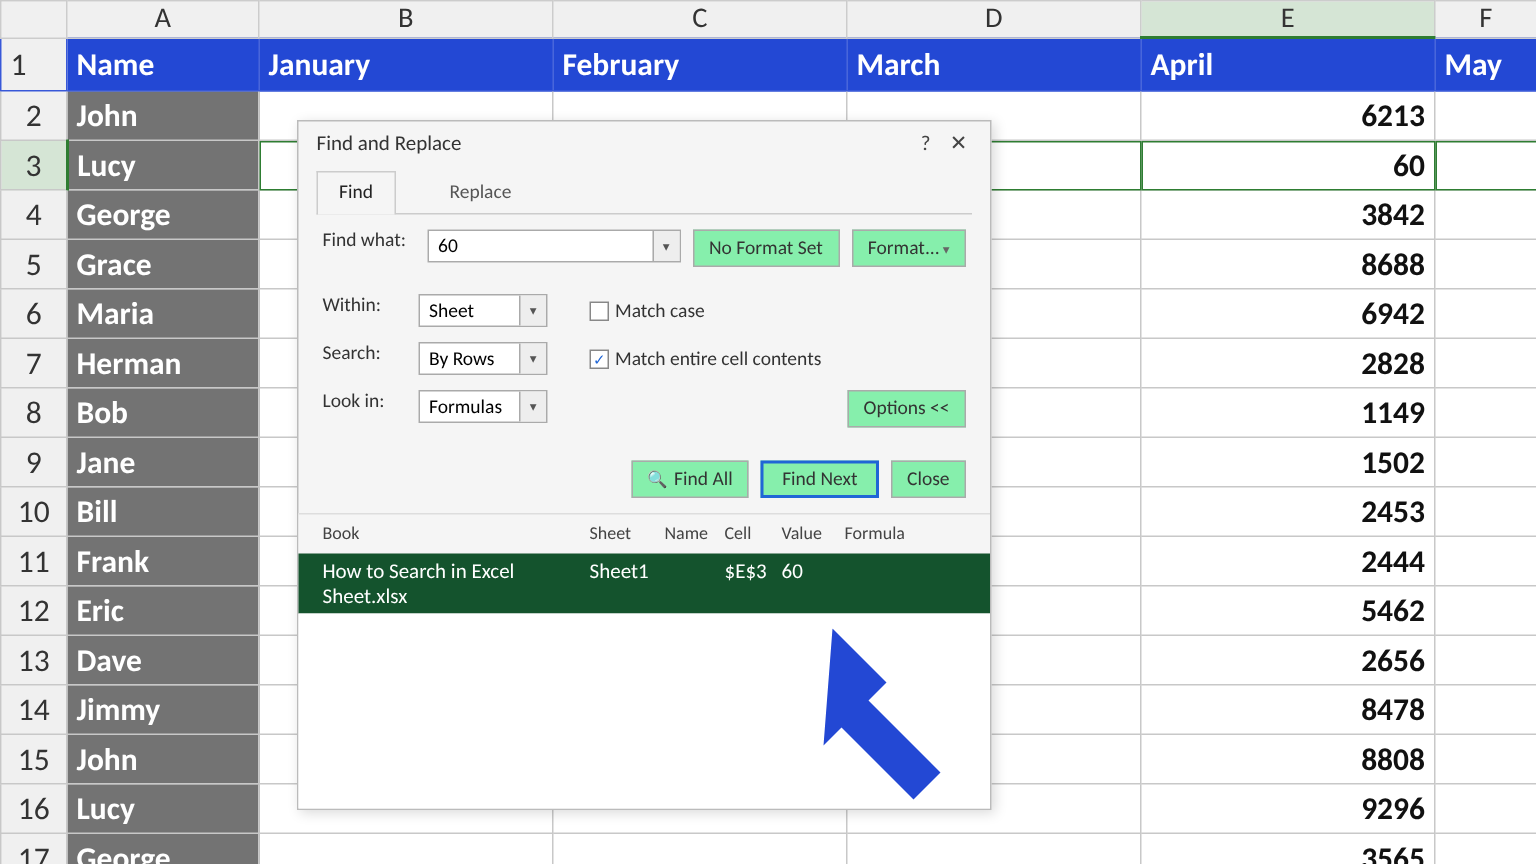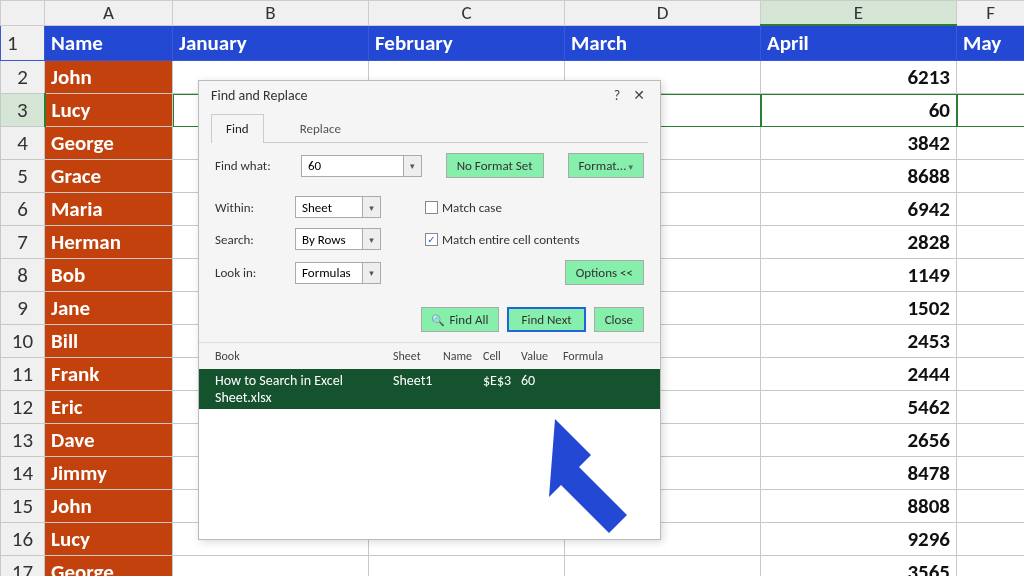--- a/index.html
+++ b/index.html
@@ -14,36 +14,36 @@
     .col-headers td { background: #f0f0f0; border: 1px solid #ccc; text-align: center; font-size: 19px; color: #333; height: 24px; }
     .col-headers .sel { background: #d5e5d5; border-bottom: 2px solid #2e7d32; }
     
     .row-hdr { background: #f0f0f0; border: 1px solid #ccc; text-align: center; font-size: 19px; color: #333; }
     .row-hdr.sel { background: #d5e5d5; border-right: 2px solid #2e7d32; }
     
     .hrow td { background: #2348d4; color: #fff; font-weight: bold; font-size: 21px; border: 1px solid #3858d8; padding: 4px 6px; height: 32px; text-align: left; }
     .hrow .row-hdr { background: #f0f0f0; color: #333; font-weight: normal; }
     
     .drow td { border: 1px solid #c8c8c8; font-size: 21px; padding: 3px 6px; height: 31px; }
-    .drow .name { background: #c2410c; color: #fff; font-weight: bold; text-align: left; }
+    .drow .name { background: #737373; color: #fff; font-weight: bold; text-align: left; }
     .drow .val { text-align: right; font-weight: bold; color: #111; }
     .drow.active .val { background: #fff; outline: 1px solid #2e7d32; outline-offset: -1px; }
     
     
     .dialog { position: absolute; left: 198px; top: 80px; width: 463px; background: #f5f5f5; border: 1px solid #bbb; box-shadow: 2px 2px 8px rgba(0,0,0,0.15); font-size: 13px; }
     .dlg-title { display: flex; align-items: center; padding: 6px 10px 6px 12px; font-size: 14px; color: #333; }
     .dlg-title .spacer { flex: 1; }
     .dlg-title .help, .dlg-title .close { width: 22px; text-align: center; color: #444; font-size: 14px; cursor: pointer; }
     
     .tabs { margin: 4px 12px 0; display: flex; gap: 21px; border-bottom: 1px solid #ccc; }
     .tab { padding: 6px 14px; font-size: 13px; color: #555; cursor: pointer; border: 1px solid transparent; border-bottom: none; }
     .tab.active { background: #f5f5f5; border-color: #ccc; color: #222; margin-bottom: -1px; }
     
     .body { padding: 10px 16px 4px; }
-    .frow { display: flex; align-items: center; gap: 24px; margin-bottom: 10px; }
+    .frow { display: flex; gap: 8px; margin-bottom: 10px; }
     .lbl { width: 62px; font-size: 13px; color: #333; }
     .lbl-s { width: 56px; font-size: 13px; color: #333; }
     .combo { display: flex; align-items: center; border: 1px solid #aaa; background: #fff; height: 22px; }
     .combo .val { flex: 1; padding: 0 6px; font-size: 13px; }
     .combo .caret { width: 18px; height: 100%; background: #eee; border-left: 1px solid #aaa; display: flex; align-items: center; justify-content: center; font-size: 9px; color: #555; }
     .combo.wide { flex: 1; max-width: 250px; }
     .combo.sm { width: 86px; }
     
     .btn { border: 1px solid #aaa; background: #86efac; padding: 4px 10px; font-size: 13px; color: #333; cursor: pointer; }
     .btn.primary { border: 2px solid #2066d6; padding: 3px 12px; }

